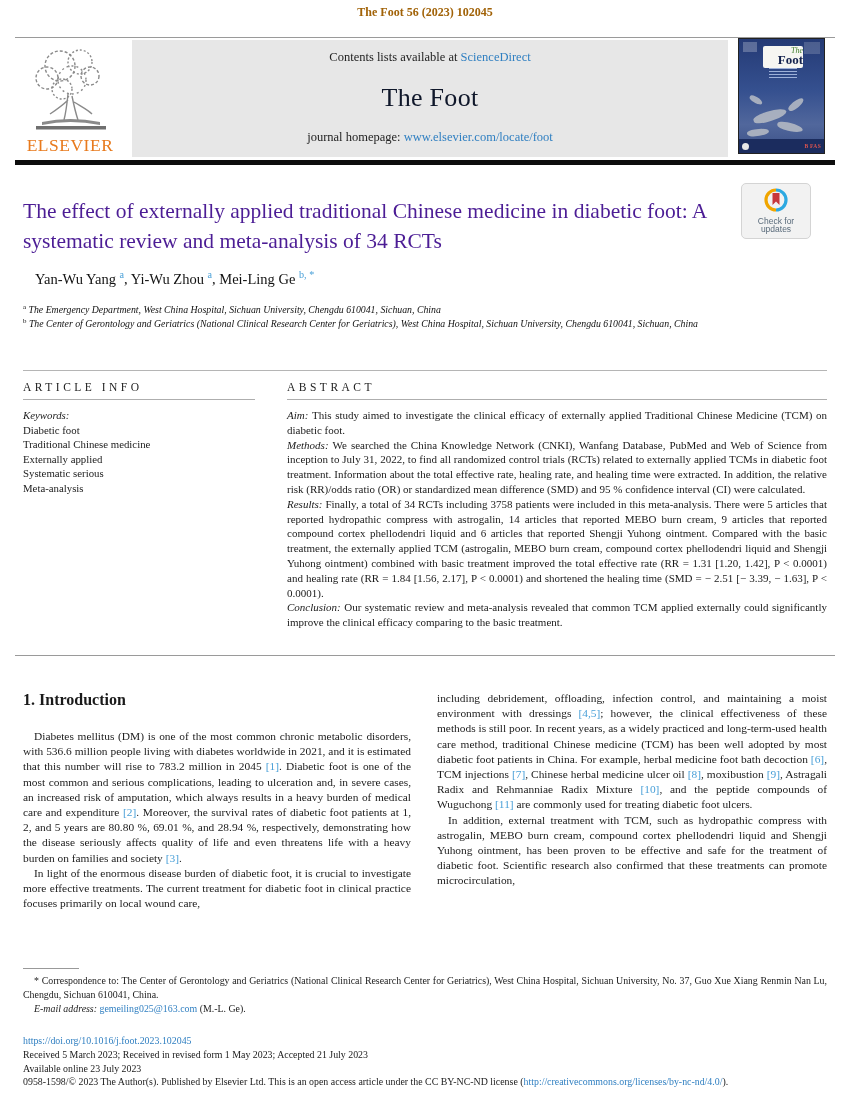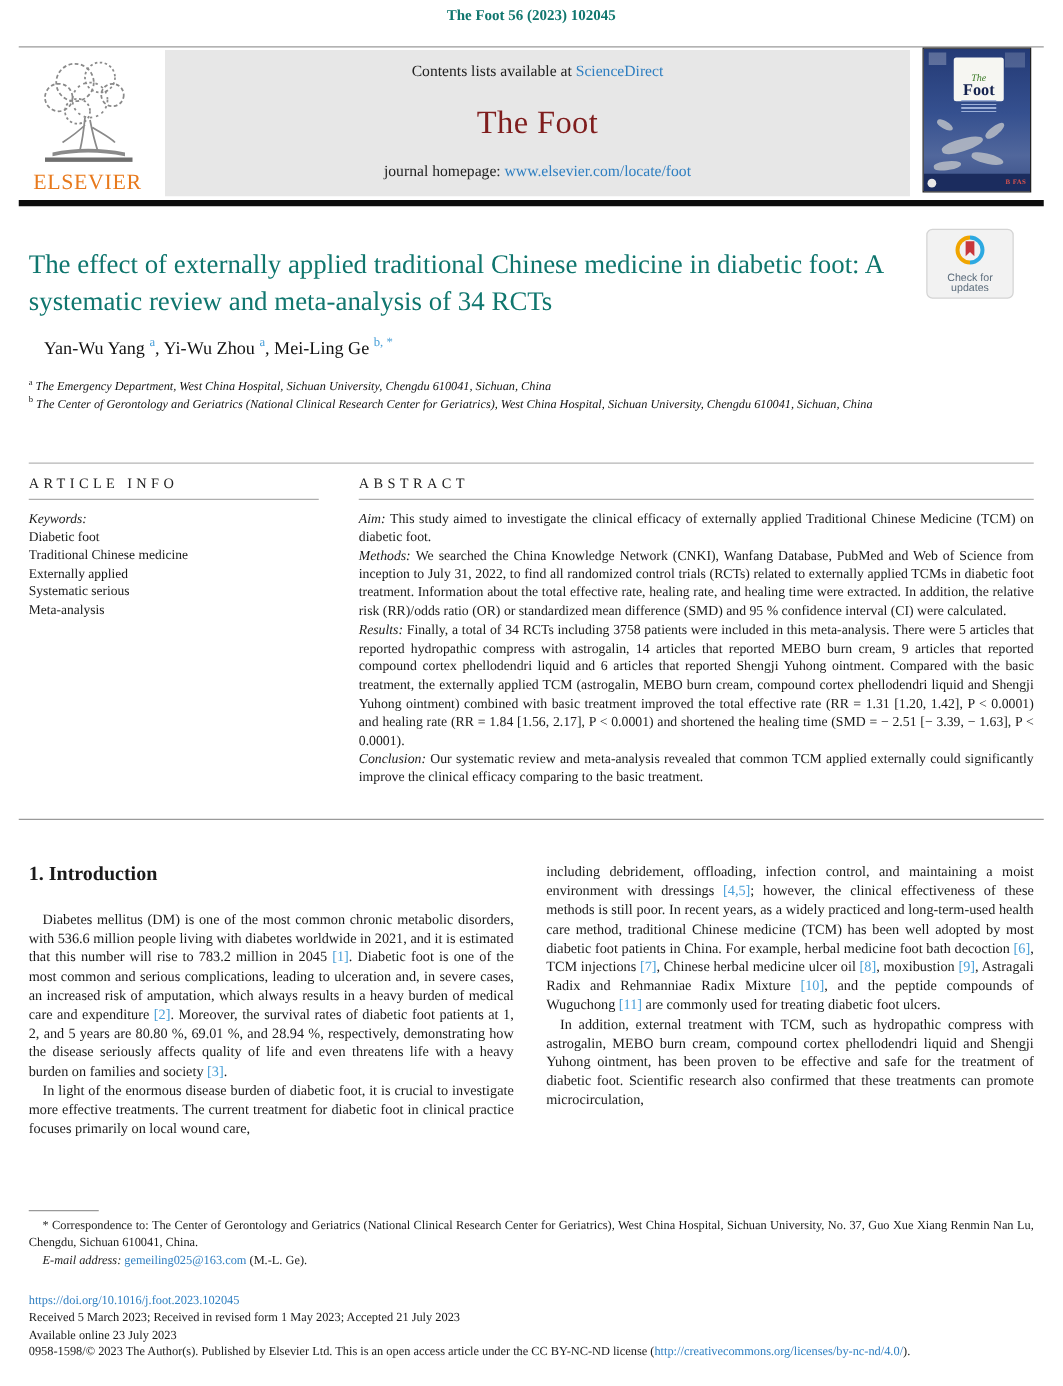--- a/index.html
+++ b/index.html
@@ -2,44 +2,44 @@
 <html><head>
 <meta charset="utf-8">
 <style>
   html,body{margin:0;padding:0;background:#ffffff;}
   .page{
     position:relative;width:850px;height:1109px;margin:0 auto;background:#fff;
     font-family:"Liberation Serif","DejaVu Serif",serif;color:#1a1a1a;overflow:hidden;
   }
   
   .top-citation{position:absolute;top:5px;left:0;width:100%;text-align:center;
-    font-size:12px;font-weight:bold;color:#0f766e;}
+    font-size:12px;font-weight:bold;color:#a16207;}
   
   .rule-thin-top{position:absolute;top:37px;left:15px;right:15px;height:1px;background:#9a9a9a;}
   .header-box{position:absolute;top:40px;left:132px;width:596px;height:117px;background:#e7e7e7;
     display:flex;flex-direction:column;align-items:center;justify-content:space-between;padding:10px 0 12px 0;box-sizing:border-box;font-family:Liberation Serif, serif;}
   .contents-line{font-size:12.5px;color:#222;}
-  .journal-title{font-size:26px;color:#7f1d1d;letter-spacing:.3px;}
+  .journal-title{font-size:26px;color:#0f172a;letter-spacing:.3px;}
   .homepage-line{font-size:12.5px;color:#222;}
   .seg-link{color:#2f7fc1;}
   .seg-cite{color:#4aa0d8;}
   .seg-italic{font-style:italic;}
   .seg-sup{vertical-align:super;font-size:70%;line-height:0;}
   .seg-suplink{vertical-align:super;font-size:70%;line-height:0;color:#4aa0d8;}
   
   .elsevier{position:absolute;top:44px;left:17px;width:106px;height:112px;text-align:center;}
   .elsevier svg{display:block;margin:0 auto;}
   .elsevier-word{font-size:17.5px;color:#e87a1d;letter-spacing:.5px;margin-top:1px;font-family:"Liberation Serif",serif;}
   
   .cover{position:absolute;top:38px;left:738px;width:87px;height:116px;border:1px solid #222;
     background:linear-gradient(180deg,#243a75 0%,#35508f 45%,#51679c 75%,#3a4f86 100%);box-sizing:border-box;overflow:hidden;}
   .cover .bar-t{position:absolute;top:3px;left:4px;width:14px;height:10px;background:rgba(255,255,255,.25);}
   .cover .bar-t2{position:absolute;top:3px;right:4px;width:16px;height:12px;background:rgba(255,255,255,.18);}
-  .cover .white-box{position:absolute;top:7px;left:24px;width:40px;height:35px;background:#f6f6f2;border-radius:2px;
-    text-align:center;padding-top:13px;box-sizing:border-box;}
+  .cover .white-box{position:absolute;top:7px;left:24px;width:40px;height:22px;background:#f6f6f2;border-radius:2px;
+    text-align:right;padding-top:1px;box-sizing:border-box;}
   .cover .the{font-style:italic;color:#3f7d2c;font-size:8px;line-height:7px;display:block;}
   .cover .foot{font-size:13px;font-weight:bold;color:#14224e;line-height:12px;display:block;}
   .cover .sub{display:block;margin:2px auto 0;width:28px;height:10px;
     background:repeating-linear-gradient(180deg,#9db0d8 0 1px,transparent 1px 3px);}
   .cover .bone{position:absolute;background:#b9bdc6;border-radius:40% 60% 50% 50%;opacity:.85;}
   .cover .b1{width:34px;height:10px;top:72px;left:14px;transform:rotate(-18deg);}
   .cover .b2{width:26px;height:8px;top:84px;left:38px;transform:rotate(12deg);}
   .cover .b3{width:18px;height:7px;top:62px;left:48px;transform:rotate(-40deg);}
   .cover .b4{width:14px;height:6px;top:58px;left:10px;transform:rotate(28deg);}
   .cover .b5{width:22px;height:7px;top:90px;left:8px;transform:rotate(-8deg);}
@@ -47,21 +47,21 @@
     display:flex;align-items:center;justify-content:space-between;padding:0 3px;box-sizing:border-box;}
   .cover .band .dot{width:7px;height:7px;border-radius:50%;background:#e8e8e8;}
   .cover .band .bofas{font-size:5.5px;color:#d9534f;font-weight:bold;letter-spacing:.3px;}
   
   .rule-black{position:absolute;top:160px;left:15px;right:15px;height:5px;background:#0d0d0d;}
   
   .crossmark{position:absolute;top:183px;left:741px;width:70px;height:56px;background:#f2f2f2;
     border:1px solid #d4d4d4;border-radius:5px;text-align:center;padding-top:4px;box-sizing:border-box;cursor:pointer;}
   .crossmark .txt{font-family:"Liberation Sans",sans-serif;font-size:8.5px;color:#5a6b7b;line-height:9.5px;margin-top:1px;}
   
-  .article-title{position:absolute;top:196px;left:23px;width:700px;font-size:21.5px;line-height:30px;color:#0f766e;}
+  .article-title{position:absolute;top:196px;left:23px;width:700px;font-size:21.5px;line-height:30px;color:#4c1d95;}
   .authors{position:absolute;top:271px;left:23px;width:700px;font-size:14.5px;color:#111;margin-left:12px;}
   .affils{position:absolute;top:303px;left:23px;width:790px;font-size:9.8px;line-height:13.5px;color:#111;}
   .affils .line{margin:0;}
   .rule-affil{position:absolute;top:370px;left:23px;right:23px;height:1px;background:#b5b5b5;}
   
   .info-col{position:absolute;top:381px;left:23px;width:232px;}
   .abs-col{position:absolute;top:381px;left:287px;width:540px;}
   .sec-heading{font-size:11.5px;letter-spacing:3.5px;color:#222;margin:0 0 6px 0;}
   .heading-rule{height:1px;background:#aeaeae;margin-bottom:8px;}
   .kw-label{font-style:italic;font-size:10.8px;line-height:14.5px;}

